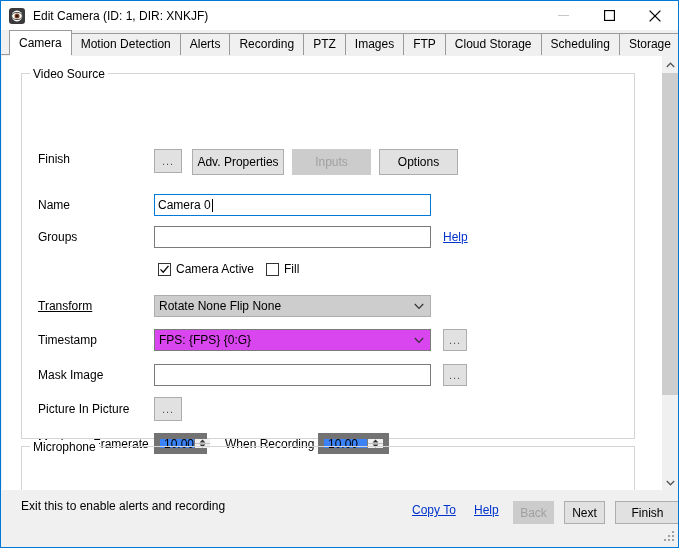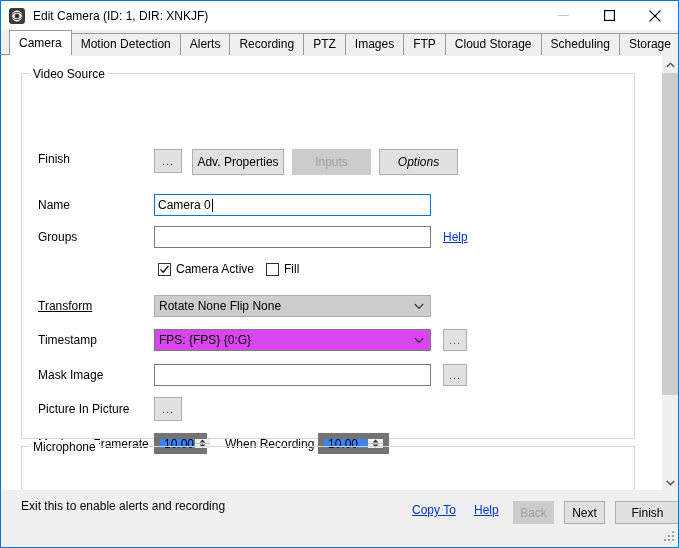--- a/index.html
+++ b/index.html
@@ -380,21 +380,21 @@
     <div id="content-inner">
 
       <div class="groupbox" style="left:19px; top:17px; width:614px; height:366px;">
         <div class="group-title">Video Source</div>
       </div>
 
       <div class="lbl" style="left:36px; top:96px;">Finish</div>
       <div class="btn dots" style="left:152px; top:93px; width:28px; height:24px;">...</div>
       <div class="btn" style="left:190px; top:93px; width:92px; height:26px;">Adv. Properties</div>
       <div class="btn disabled" style="left:290px; top:93px; width:79px; height:26px;">Inputs</div>
-      <div class="btn" style="left:377px; top:93px; width:79px; height:26px;font-style:italic;">Options</div>
+      <div class="btn" style="left:377px; top:93px; width:79px; height:26px;">Options</div>
 
       <div class="lbl" style="left:36px; top:142px;">Name</div>
       <div class="textbox focused" style="left:152px; top:138px; width:277px; height:22px;">
         <span>Camera 0</span>
           <span class="caret"></span>
       </div>
 
       <div class="lbl" style="left:36px; top:174px;">Groups</div>
       <div class="textbox" style="left:152px; top:170px; width:277px; height:22px;" placeholder="">
         <span></span>

